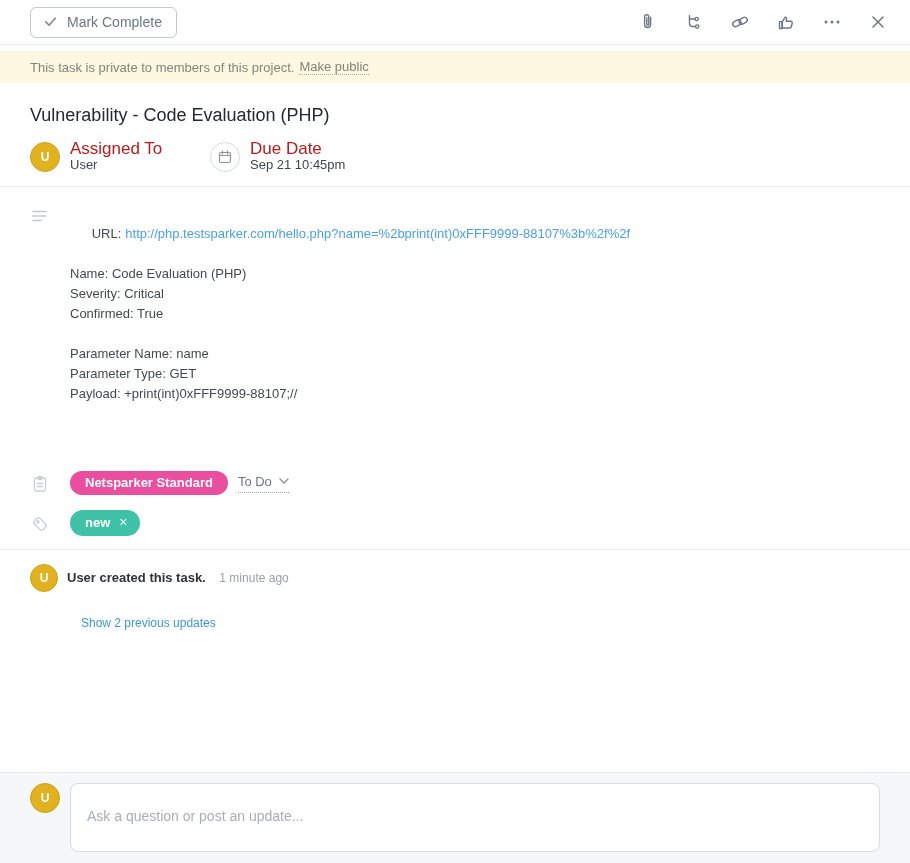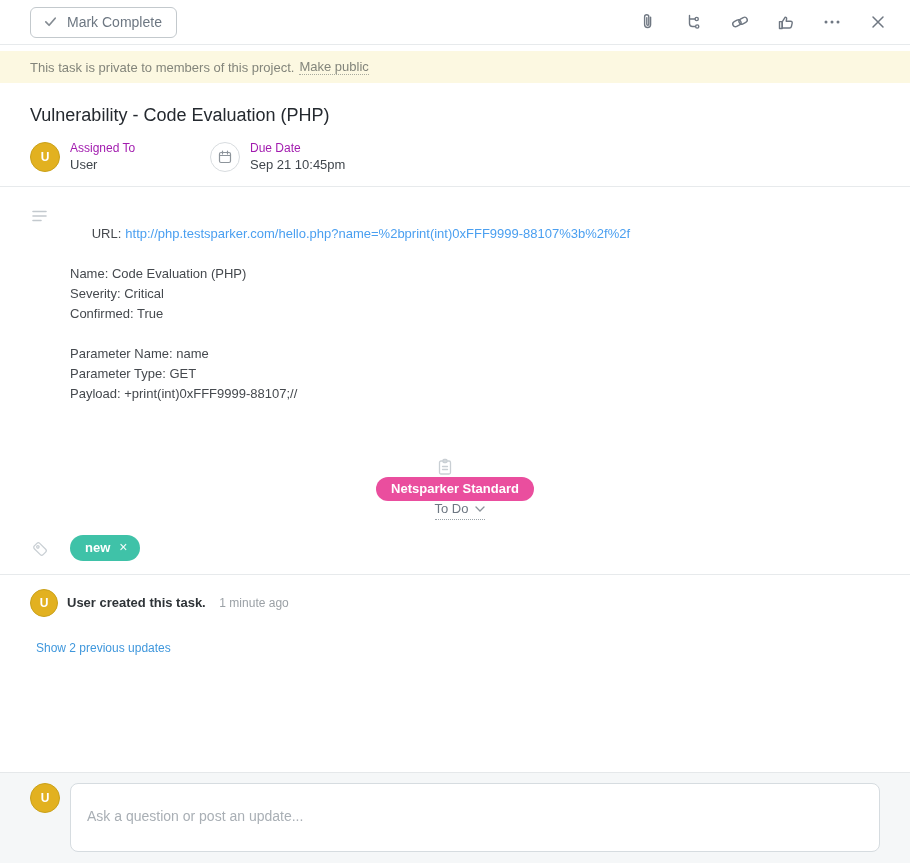--- a/index.html
+++ b/index.html
@@ -65,40 +65,40 @@
   .meta-block { display: flex; align-items: center; gap: 10px; cursor: pointer; }
   .meta-block.assignee { width: 180px; flex: none; }
   .avatar {
     width: 30px; height: 30px; border-radius: 50%;
     background: #e2b120;
     border: 1px solid #caa11a;
     color: #fff; font-size: 12px; font-weight: 700;
     display: inline-flex; align-items: center; justify-content: center;
     flex: none;
   }
-  .meta-label { font-size: 12px; color: #a21caf; line-height: 15px; }
+  .meta-label { font-size: 17px; color: #b91c1c; line-height: 15px; }
   .meta-value { font-size: 13px; color: #40464c; line-height: 17px; }
   .cal-circle {
     width: 30px; height: 30px; border-radius: 50%;
     border: 1px solid #d8dcdf;
     display: inline-flex; align-items: center; justify-content: center;
     flex: none;
   }
   .divider { border: none; border-top: 1px solid #e7eaec; margin: 13px 0 0; }
   
   .desc-row { margin: 17px 30px 0; display: flex; cursor: text; }
   .rail-icon { width: 40px; flex: none; padding-top: 2px; }
   .rail-icon svg { width: 20px; height: 20px; }
   .desc-body { font-size: 13px; line-height: 20px; color: #45494e; }
   .desc-line { min-height: 20px; white-space: pre-wrap; }
   .desc-body a { color: #4a9ff0; text-decoration: none; }
   .url-label { margin-right: 4px; }
   
   .field-row { margin: 0 30px 0; display: flex; align-items: center; }
-  .field-row.project { margin-top: 51px; flex-direction: column; }
+  .field-row.project { margin-top: 67px; }
   .field-row.tags { margin-top: 15px; }
   .pill-project {
     background: #ea4e9e; color: #fff;
     font-size: 13px; font-weight: 700;
     border-radius: 12px; padding: 4px 15px 5px;
     cursor: pointer;
   }
   .todo-wrap {
     margin-left: 10px;
     display: inline-flex; align-items: center; gap: 7px;
@@ -114,21 +114,21 @@
     display: inline-flex; align-items: center; gap: 9px;
     cursor: pointer;
   }
   .tag-x { font-weight: 400; font-size: 14px; opacity: .95; cursor: pointer; line-height: 13px; }
   
   .activity-row { margin: 14px 30px 0; display: flex; gap: 9px; }
   .activity-row .avatar { width: 28px; height: 28px; }
   .activity-line { padding-top: 6px; font-size: 13px; }
   .act-bold { font-weight: 700; color: #2e3337; }
   .act-time { font-size: 12px; color: #9ba1a6; margin-left: 10px; }
-  .updates { margin: 23px 30px 0 36px; font-size: 12px; line-height: 17px; }
+  .updates { margin: 23px 30px 0 81px; font-size: 12px; line-height: 17px; }
   .show-link { color: #3f97dc; text-decoration: none; cursor: pointer; display: inline-block; }
   .upd-line { color: #6d7377; }
   .upd-actor { font-weight: 700; color: #5b6167; }
   .upd-line a { color: #3f97dc; text-decoration: none; cursor: pointer; }
   .upd-time { color: #9ba1a6; margin-left: 8px; }
   
   .composer {
     position: absolute; left: 0; right: 0; bottom: 0;
     height: 91px;
     background: #f5f7f8;

